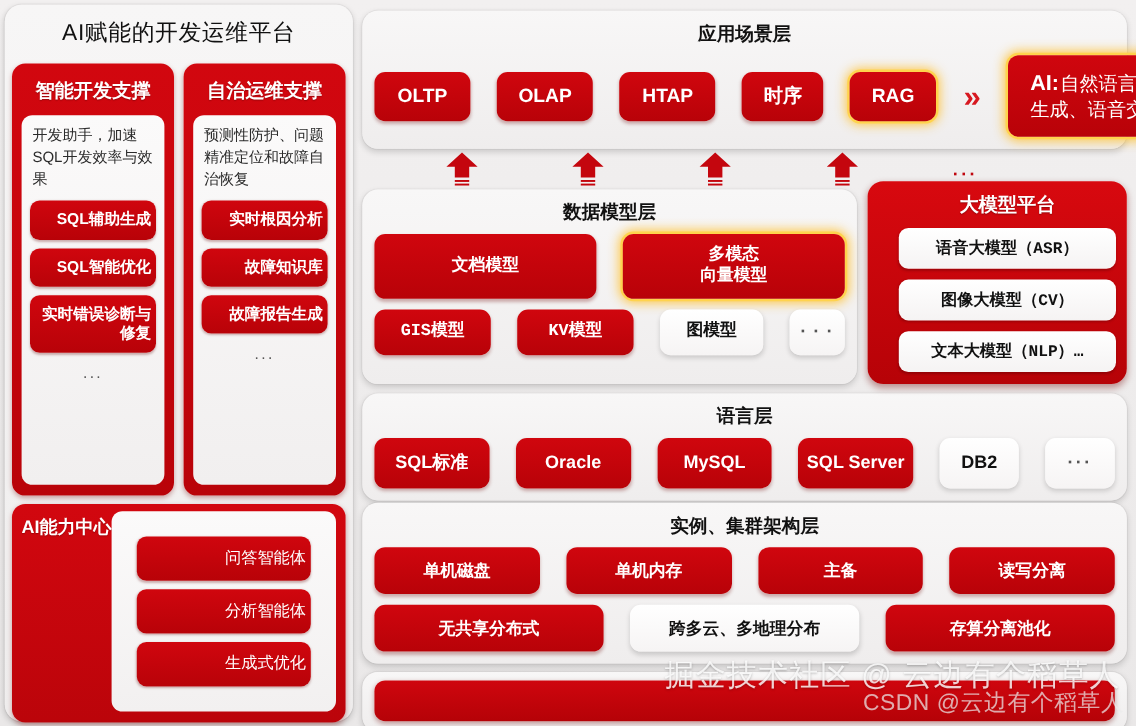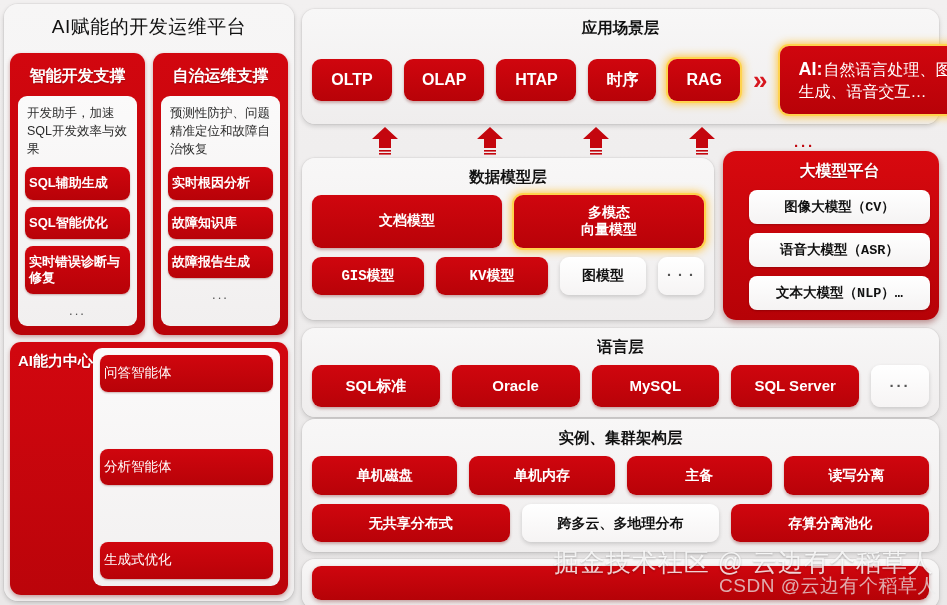--- a/index.html
+++ b/index.html
@@ -43,21 +43,21 @@
   }
   .left-title {
     font-size: 19px;
     padding: 5px 0 6px 0;
     font-weight: normal;
   }
   .left-top {
     flex: 0 0 auto;
     display: flex;
     gap: 8px;
-    height: 282px;
+    height: 360px;
     border-radius: 26px;
   }
   .redcard {
     flex: 1 1 0;
     background: linear-gradient(180deg,#d2070f 0%, #b90309 100%);
     border-radius: 11px;
     box-shadow: 0 2px 4px rgba(120,0,0,.35);
     display: flex;
     flex-direction: column;
     padding: 7px 8px 9px 8px;
@@ -84,21 +84,21 @@
     color: #2b2b2b;
     line-height: 1.45;
     padding: 0 2px 2px 2px;
   }
   .chip-red {
     background: linear-gradient(180deg,#d0060e 0%,#b80208 100%);
     color: #fff;
     border-radius: 8px;
     font-size: 13px;
     font-weight: bold;
-    text-align: left;
+    text-align: right;
     padding: 8px 4px;
     line-height: 1.25;
     box-shadow: 0 1px 2px rgba(100,0,0,.3);
   }
   .dots-dark { text-align:center; color:#555; font-size:13px; letter-spacing:2px; padding-top:2px;}
 
   .aicenter {
     flex: 1 1 auto;
     background: linear-gradient(180deg,#d2070f 0%, #bb040a 100%);
     border-radius: 11px;
@@ -109,21 +109,21 @@
   }
   .aicenter-title {
     color:#fff; font-weight:bold; font-size:15px; text-align:center;
     padding: 4px 0 6px 0;
     text-shadow: 0 1px 1px rgba(0,0,0,.25);
   }
   .aicenter-inner {
     flex: 1 1 auto;
     background: linear-gradient(180deg,#fbfafa 0%,#f2f0f0 100%);
     border-radius: 9px;
-    padding: 7px;
+    padding: 21px;
     display:flex; flex-direction:column; justify-content:space-between; gap:7px;
   }
   .aicenter-inner .chip-red { padding: 10px 4px; font-size: 13.5px; font-weight: normal;}
 
   
   .right-col {
     flex: 1 1 auto;
     display: flex;
     flex-direction: column;
     gap: 0px;
@@ -134,21 +134,21 @@
   .layer {
     background: linear-gradient(180deg,#f8f7f7 0%, #efeded 100%);
     border-radius: 13px;
     box-shadow: 0 2px 5px rgba(0,0,0,.16), 0 0 0 1px rgba(0,0,0,.035);
     padding: 5px 10px 10px 10px;
   }
   .layer-title {
     text-align:center; font-weight:bold; font-size:15.5px; color:#111;
     padding: 4px 0 7px 0;
   }
-  .row { display:flex; gap:12px; align-items:stretch; }
+  .row { display:flex; gap:22px; align-items:stretch; }
   .row + .row { margin-top: 9px; }
 
   .tile {
     background: linear-gradient(180deg,#d0060e 0%,#b80208 100%);
     color:#fff; font-weight:bold; font-size:14px;
     border-radius: 9px;
     display:flex; align-items:center; justify-content:center; text-align:center;
     padding: 10px 6px;
     line-height:1.2;
     box-shadow: 0 2px 3px rgba(110,0,0,.3);
@@ -361,34 +361,35 @@
         <div class="row model-row2">
           <div class="tile">GIS模型</div>
           <div class="tile">KV模型</div>
           <div class="tile white graph">图模型</div>
           <div class="tile white dots">···</div>
         </div>
       </div>
 
       <div class="platform">
         <div class="platform-title">大模型平台</div>
+        <div class="pchip">语音大模型（ASR）</div>
         <div class="pchip">图像大模型（CV）</div>
-        <div class="pchip">语音大模型（ASR）</div>
         <div class="pchip">文本大模型（NLP）…</div>
       </div>
 
     </div>
 
     <div class="layer lang-layer" style="margin-top:8px">
       <div class="layer-title">语言层</div>
       <div class="row">
         <div class="tile">SQL标准</div>
         <div class="tile">Oracle</div>
         <div class="tile">MySQL</div>
         <div class="tile">SQL Server</div>
+        <div class="tile white db2">DB2</div>
         <div class="tile white dots">···</div>
       </div>
     </div>
 
     <div class="layer inst-layer" style="margin-top:2px">
       <div class="layer-title">实例、集群架构层</div>
       <div class="row">
         <div class="tile">单机磁盘</div>
         <div class="tile">单机内存</div>
         <div class="tile">主备</div>

